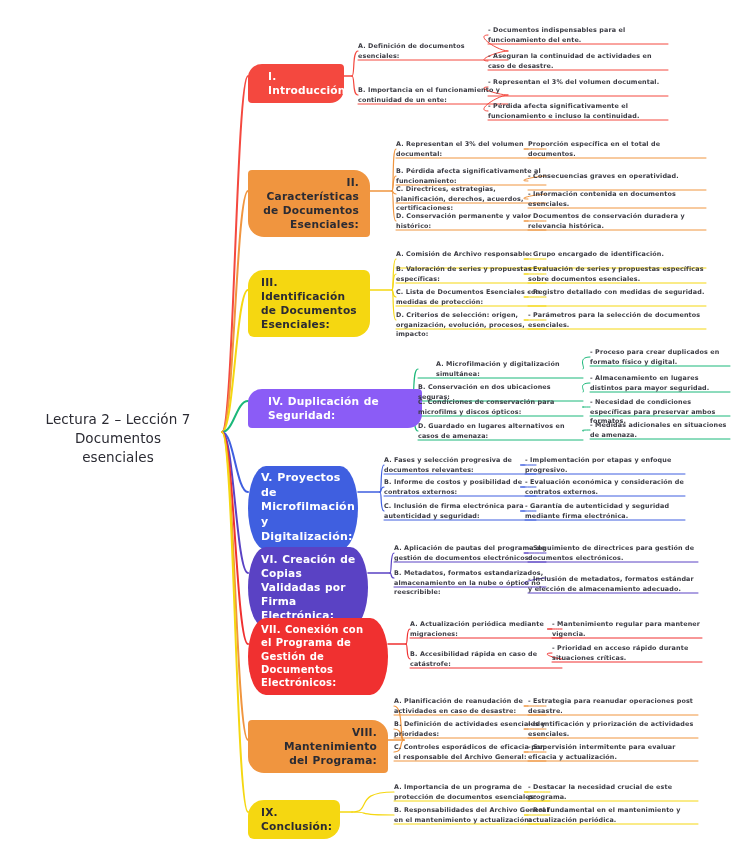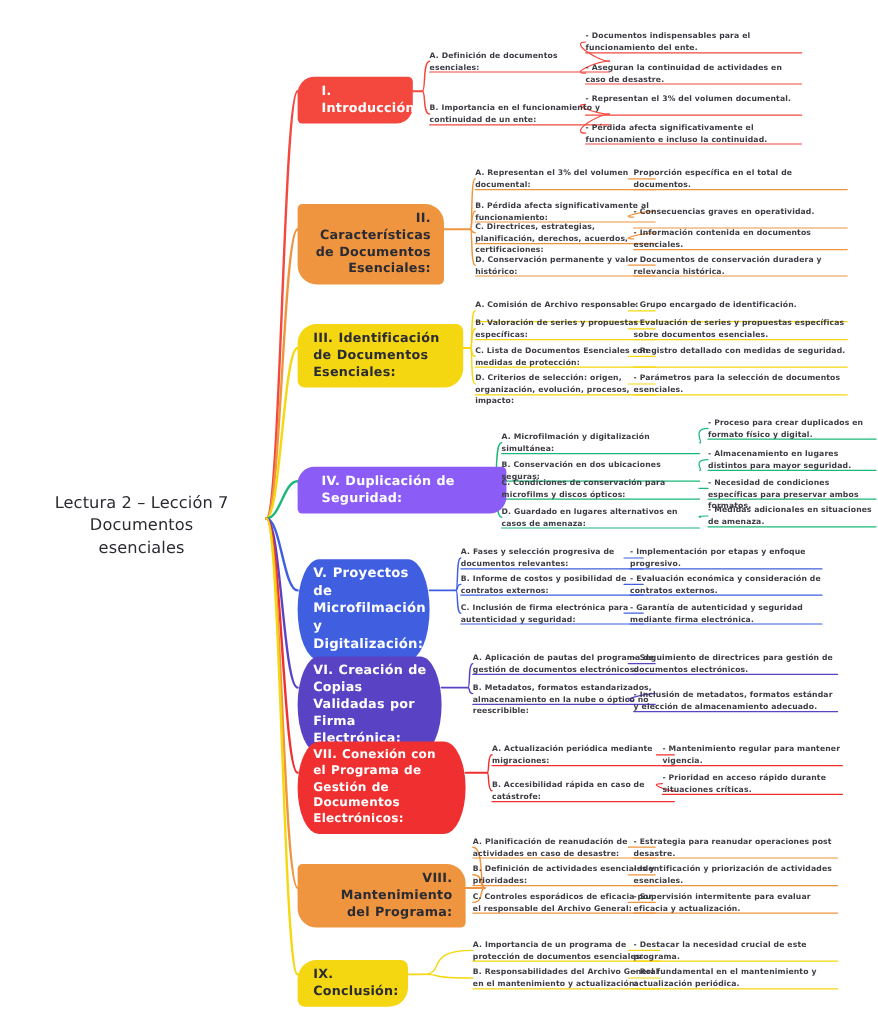--- a/index.html
+++ b/index.html
@@ -222,35 +222,35 @@
         <span>II. Características de Documentos Esenciales:</span>
       </div>
       <div class="l2" style="left: 396px; top: 140px; width: 150px;">A. Representan el 3% del volumen documental:</div>
       <div class="l3" style="left: 528px; top: 140px; width: 178px;">Proporción específica en el total de documentos.</div>
       <div class="l2" style="left: 396px; top: 167px; width: 150px;">B. Pérdida afecta significativamente al funcionamiento:</div>
       <div class="l3" style="left: 528px; top: 172px; width: 178px;">- Consecuencias graves en operatividad.</div>
       <div class="l2" style="left: 396px; top: 185px; width: 150px;">C. Directrices, estrategias, planificación, derechos, acuerdos, certificaciones:</div>
       <div class="l3" style="left: 528px; top: 190px; width: 178px;">- Información contenida en documentos esenciales.</div>
       <div class="l2" style="left: 396px; top: 212px; width: 150px;">D. Conservación permanente y valor histórico:</div>
       <div class="l3" style="left: 528px; top: 212px; width: 178px;">- Documentos de conservación duradera y relevancia histórica.</div>
-      <div class="pill shape-c" style="left: 248px; top: 270px; width: 138px; min-height: 40px; background: rgb(245, 215, 17); color: rgb(43, 43, 51); font-size: 10.6px;">
+      <div class="pill shape-c" style="left: 248px; top: 270px; width: 122px; min-height: 40px; background: rgb(245, 215, 17); color: rgb(43, 43, 51); font-size: 10.6px;">
         <span>III. Identificación de Documentos Esenciales:</span>
       </div>
       <div class="l2" style="left: 396px; top: 250px; width: 150px;">A. Comisión de Archivo responsable:</div>
       <div class="l3" style="left: 528px; top: 250px; width: 178px;">- Grupo encargado de identificación.</div>
       <div class="l2" style="left: 396px; top: 265px; width: 150px;">B. Valoración de series y propuestas específicas:</div>
       <div class="l3" style="left: 528px; top: 265px; width: 178px;">- Evaluación de series y propuestas específicas sobre documentos esenciales.</div>
       <div class="l2" style="left: 396px; top: 288px; width: 150px;">C. Lista de Documentos Esenciales con medidas de protección:</div>
       <div class="l3" style="left: 528px; top: 288px; width: 178px;">- Registro detallado con medidas de seguridad.</div>
       <div class="l2" style="left: 396px; top: 311px; width: 150px;">D. Criterios de selección: origen, organización, evolución, procesos, impacto:</div>
       <div class="l3" style="left: 528px; top: 311px; width: 178px;">- Parámetros para la selección de documentos esenciales.</div>
       <div class="pill shape-a" style="left: 248px; top: 389px; width: 174px; min-height: 24px; background: #8b5cf6; color: rgb(255, 255, 255); font-size: 10.6px;">
         <span>IV. Duplicación de Seguridad:</span>
       </div>
-      <div class="l2" style="left: 418px; top: 360px; width: 165px;">A. Microfilmación y digitalización simultánea:</div>
+      <div class="l2" style="left: 436px; top: 360px; width: 165px;">A. Microfilmación y digitalización simultánea:</div>
       <div class="l3" style="left: 590px; top: 348px; width: 140px;">- Proceso para crear duplicados en formato físico y digital.</div>
       <div class="l2" style="left: 418px; top: 383px; width: 165px;">B. Conservación en dos ubicaciones seguras:</div>
       <div class="l3" style="left: 590px; top: 374px; width: 140px;">- Almacenamiento en lugares distintos para mayor seguridad.</div>
       <div class="l2" style="left: 418px; top: 398px; width: 165px;">C. Condiciones de conservación para microfilms y discos ópticos:</div>
       <div class="l3" style="left: 590px; top: 398px; width: 140px;">- Necesidad de condiciones específicas para preservar ambos formatos.</div>
       <div class="l2" style="left: 418px; top: 422px; width: 165px;">D. Guardado en lugares alternativos en casos de amenaza:</div>
       <div class="l3" style="left: 590px; top: 421px; width: 140px;">- Medidas adicionales en situaciones de amenaza.</div>
       <div class="pill shape-hex" style="left: 248px; top: 466px; width: 110px; min-height: 52px; background: rgb(63, 95, 224); color: rgb(255, 255, 255); font-size: 11px;">
         <span>V. Proyectos de Microfilmación y Digitalización:</span>
       </div>

